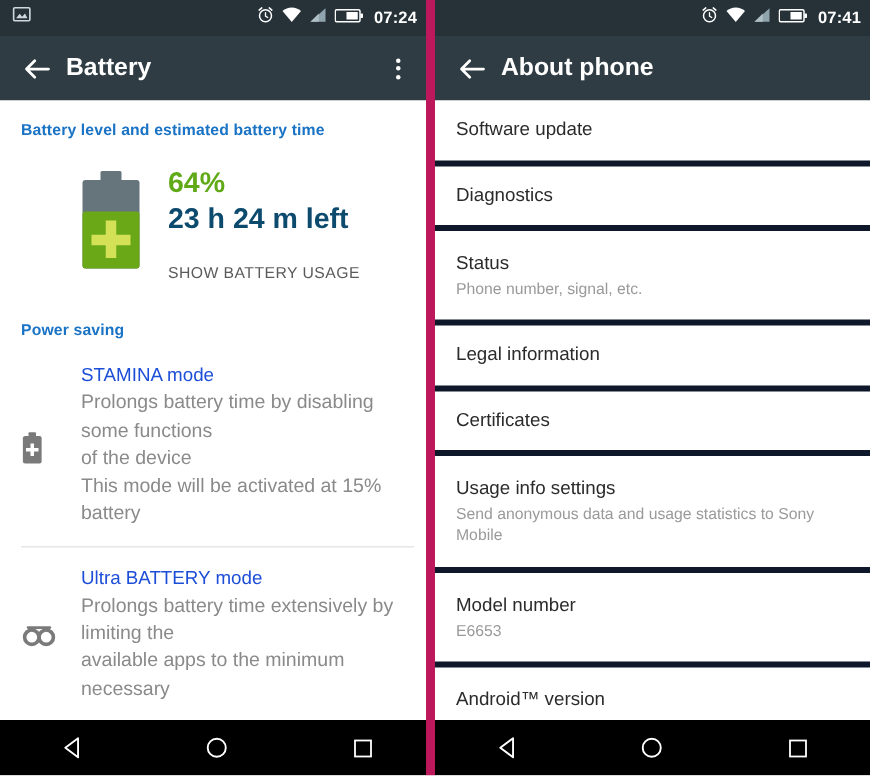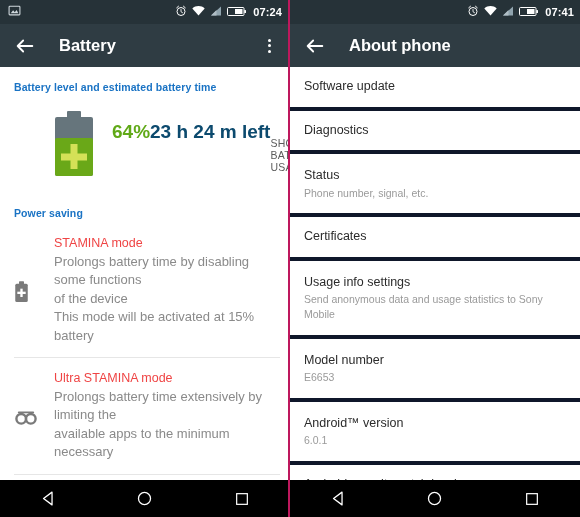--- a/index.html
+++ b/index.html
@@ -19,21 +19,21 @@
   }
   .panel {
     position: relative;
     width: 290px;
     height: 517px;
     background: #ffffff;
     display: flex;
     flex-direction: column;
     overflow: hidden;
   }
-  .panel.left { border-right: 2px solid #be185d; }
+  .panel.left { border-right: 6px solid #be185d; }
 
   
   .statusbar {
     height: 24px;
     background: #263238;
     display: flex;
     align-items: center;
     padding: 0 6px 0 8px;
     flex: 0 0 auto;
   }
@@ -55,21 +55,21 @@
     background: #2f3c43;
     display: flex;
     align-items: center;
     padding: 0 10px 0 14px;
     flex: 0 0 auto;
   }
   .appbar-title {
     color: #ffffff;
     font-size: 16.5px;
     font-weight: bold;
-    margin-left: 23px;
+    margin-left: 8px;
     flex: 1 1 auto;
     white-space: nowrap;
   }
   .back-arrow { width: 22px; height: 22px; display: block; cursor: pointer; }
   .overflow-dots {
     width: 18px;
     height: 22px;
     display: flex;
     flex-direction: column;
     align-items: center;
@@ -98,21 +98,21 @@
     letter-spacing: 0.1px;
   }
 
   
   .battery-block {
     display: flex;
     align-items: center;
     padding: 14px 0 12px 52px;
   }
   .battery-figure { flex: 0 0 auto; margin-right: 16px; }
-  .battery-text { display: flex; flex-direction: row; }
+  .battery-text { display: flex; flex-direction: column; }
   .battery-pct {
     color: #60a917;
     font-size: 19px;
     font-weight: bold;
     line-height: 1.25;
   }
   .battery-left {
     color: #0c4a6e;
     font-size: 19px;
     font-weight: bold;
@@ -141,21 +141,21 @@
   }
   .mode-icon {
     flex: 0 0 40px;
     display: flex;
     align-items: center;
     justify-content: flex-start;
     padding-top: 4px;
   }
   .mode-body { flex: 1 1 auto; }
   .mode-title {
-    color: #ef4444;
+    color: #1d4ed8;
     font-size: 12.5px;
     line-height: 1.35;
     margin-bottom: 1px;
   }
   .mode-desc {
     color: #8a8a8a;
     font-size: 13px;
     line-height: 1.42;
   }
 
@@ -305,21 +305,21 @@
 
       <div class="mode-row">
         <span class="mode-icon">
           <svg width="24" height="18" viewBox="0 0 30 22">
             <circle cx="9" cy="12" r="6" fill="none" stroke="#7a7a7a" stroke-width="3"></circle>
             <circle cx="21" cy="12" r="6" fill="none" stroke="#7a7a7a" stroke-width="3"></circle>
             <path d="M6 4h18" stroke="#7a7a7a" stroke-width="2.4" stroke-linecap="round"></path>
           </svg>
         </span>
         <span class="mode-body">
-          <span class="mode-title" style="display:block">Ultra STAMINA mode</span>
+          <span class="mode-title" style="display:block">Ultra BATTERY mode</span>
           <span class="mode-desc" style="display:block">Prolongs battery time extensively by limiting the</span>
           <span class="mode-desc" style="display:block">available apps to the minimum necessary</span>
         </span>
       </div>
 
       <div class="divider"></div>
     </div>
 
     <div class="navbar">
       <span class="nav-btn">
@@ -392,20 +392,23 @@
 
         <div class="list-item">
           <div class="li-title">Diagnostics</div>
         </div>
 
         <div class="list-item tall">
           <div class="li-title">Status</div>
           <div class="li-sub">Phone number, signal, etc.</div>
         </div>
 
+        <div class="list-item">
+          <div class="li-title">Legal information</div>
+        </div>
 
         <div class="list-item">
           <div class="li-title">Certificates</div>
         </div>
 
         <div class="list-item tall">
           <div class="li-title">Usage info settings</div>
           <div class="li-sub">Send anonymous data and usage statistics to Sony Mobile</div>
         </div>
 

